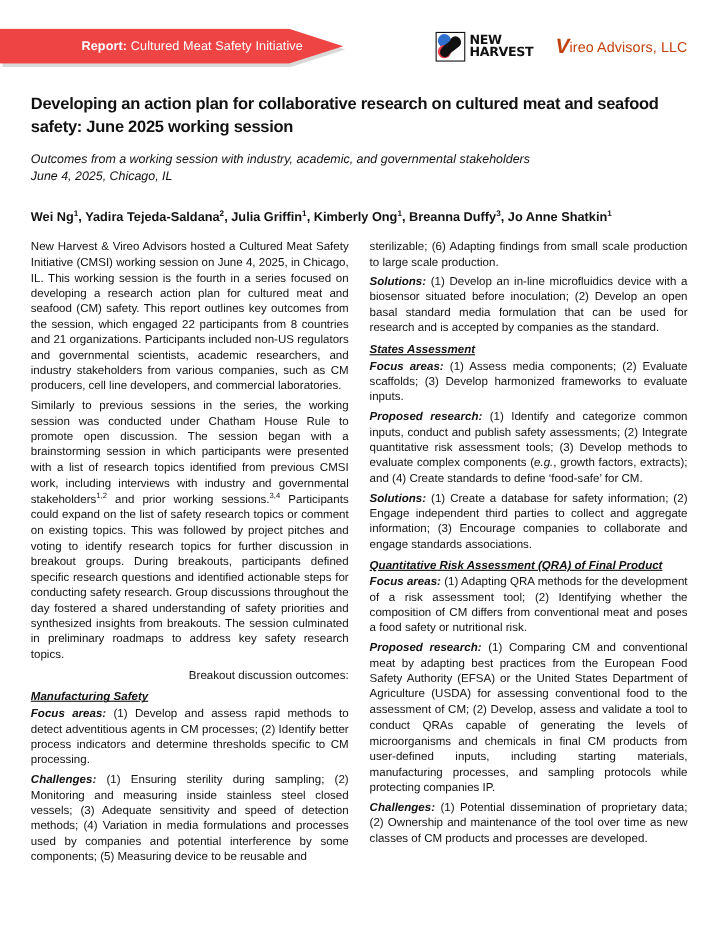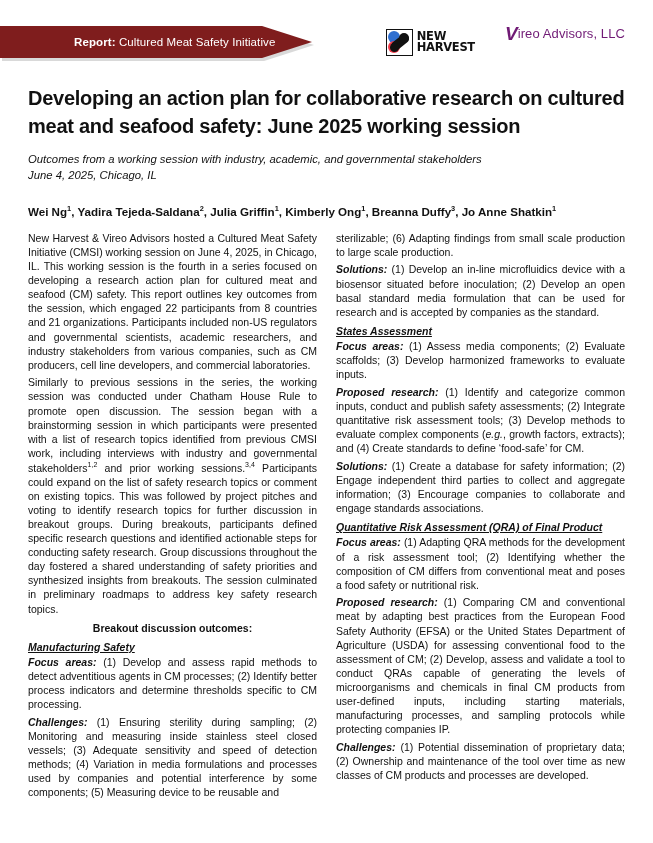--- a/index.html
+++ b/index.html
@@ -37,21 +37,21 @@
     background: #b9b9b9;
     clip-path: polygon(0 0, 84% 0, 100% 50%, 84% 100%, 0 100%);
     opacity: .55;
   }
   .banner {
     position: absolute;
     left: 0;
     top: 0;
     width: 312px;
     height: 32px;
-    background: #7f1d1d;
+    background: #ef4444;
     clip-path: polygon(0 0, 84% 0, 100% 50%, 84% 100%, 0 100%);
     display: flex;
     align-items: center;
   }
   .banner-text {
     color: #ffffff;
     font-size: 11.5px;
     letter-spacing: .1px;
     padding-left: 74px;
     white-space: nowrap;
@@ -59,21 +59,22 @@
   .banner-text b { font-weight: bold; }
   .banner-text span { font-weight: normal; }
 
   
   .logos {
     position: absolute;
     right: 28px;
     top: 26px;
     height: 32px;
     display: flex;
-    gap: 30px;
+    align-items: center;
+    gap: 20px;
   }
   .nh-logo {
     display: flex;
     align-items: center;
     gap: 4px;
   }
   .nh-mark {
     width: 27px;
     height: 27px;
     border: 1.6px solid #111;
@@ -119,41 +120,41 @@
   }
   .nh-words {
     font-family: "DejaVu Sans", sans-serif;
     font-weight: bold;
     font-size: 11.5px;
     line-height: 11.5px;
     letter-spacing: -.3px;
     color: #111;
   }
   .vireo {
-    color: #701a75;
+    color: #c2410c;
     font-size: 13px;
     letter-spacing: .1px;
     white-space: nowrap;
   }
   .vireo .vbig {
     font-size: 19px;
     font-style: italic;
     font-weight: bold;
     line-height: 0;
     position: relative;
     top: 1.5px;
   }
 
   
   .content {
     padding: 0 28px;
     box-sizing: border-box;
   }
   .doc-title {
-    font-size: 20px;
+    font-size: 15px;
     font-weight: bold;
     line-height: 1.42;
     letter-spacing: -.25px;
     margin: 22px 0 0 0;
     color: #111;
   }
   .subtitle {
     font-style: italic;
     font-size: 11.3px;
     line-height: 1.45;
@@ -209,26 +210,26 @@
     font-weight: bold;
     font-style: italic;
     text-decoration: underline;
     font-size: 10.5px;
     line-height: 1.345;
     margin: 5px 0 1px 0;
     color: #111;
     text-align: left;
   }
   .block-head {
-    font-weight: bold;
+    font-weight: normal;
     font-size: 10.5px;
     line-height: 1.345;
     margin: 5px 0 1px 0;
     color: #111;
-    text-align: center;
+    text-align: right;
   }
   .col p sup {
     font-size: 7px;
     vertical-align: super;
   }
   .ital { font-style: italic; }
 </style>
 </head>
 <body>
 

